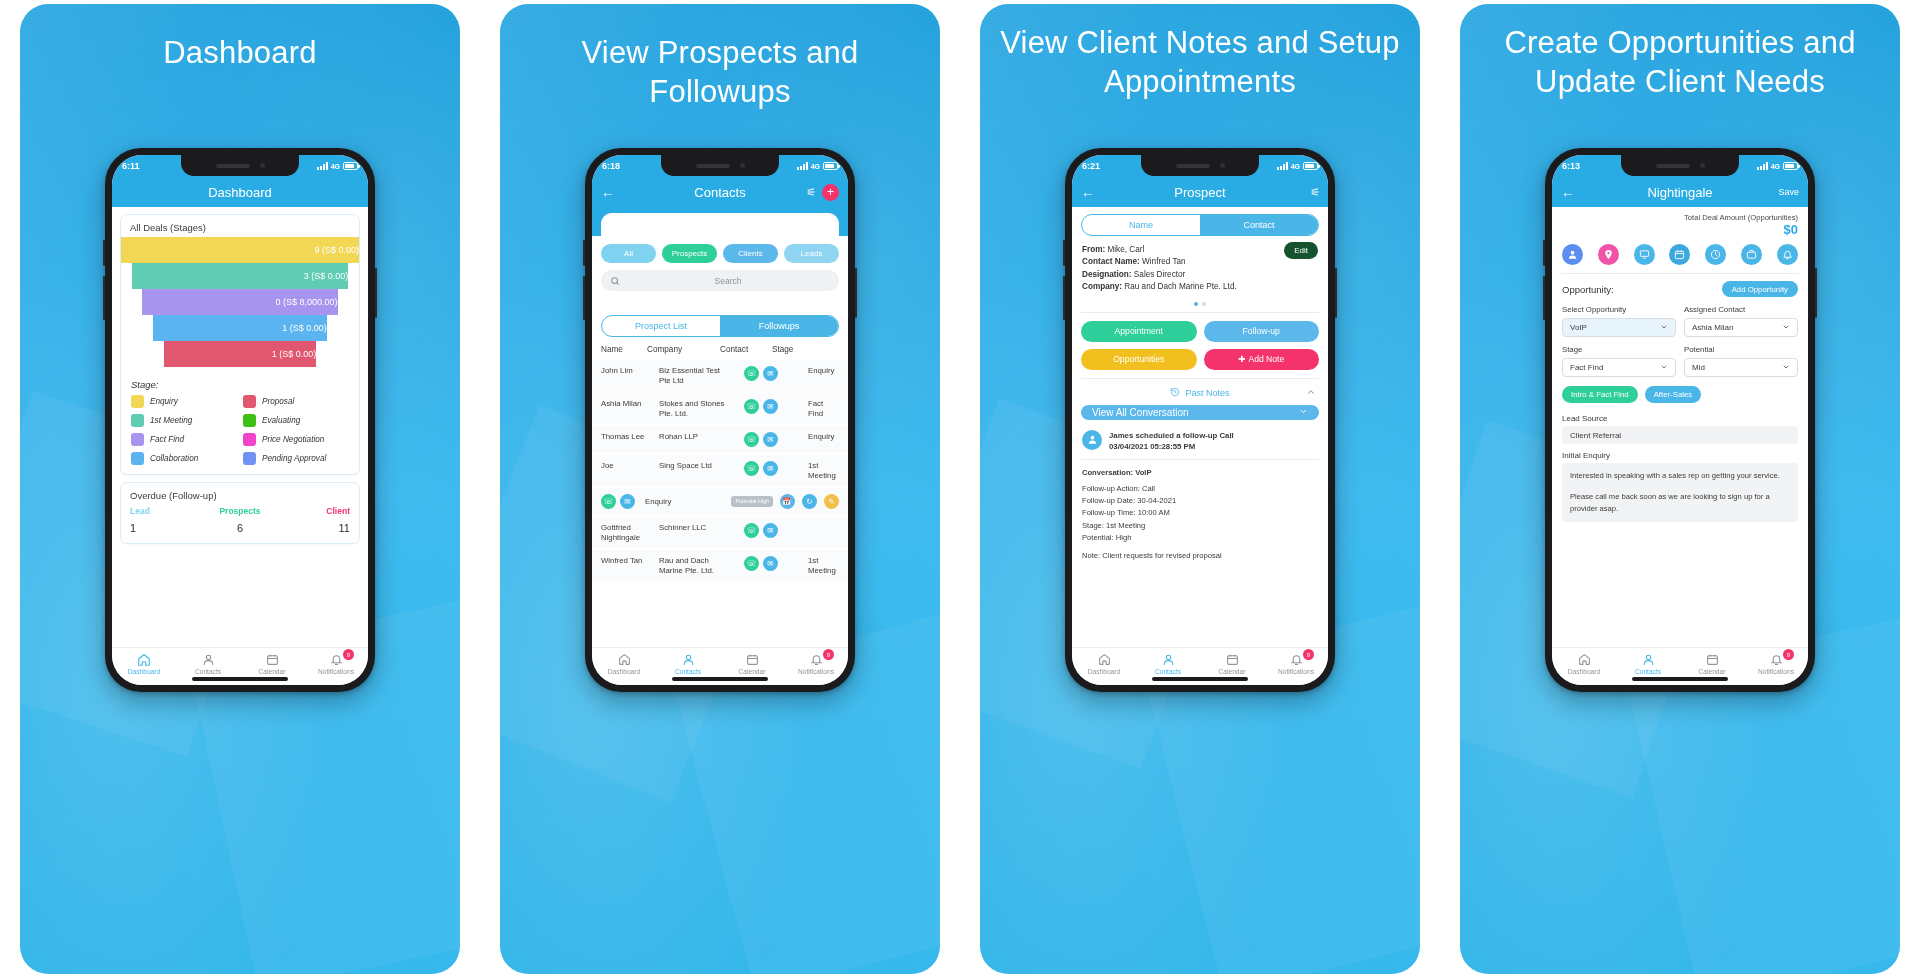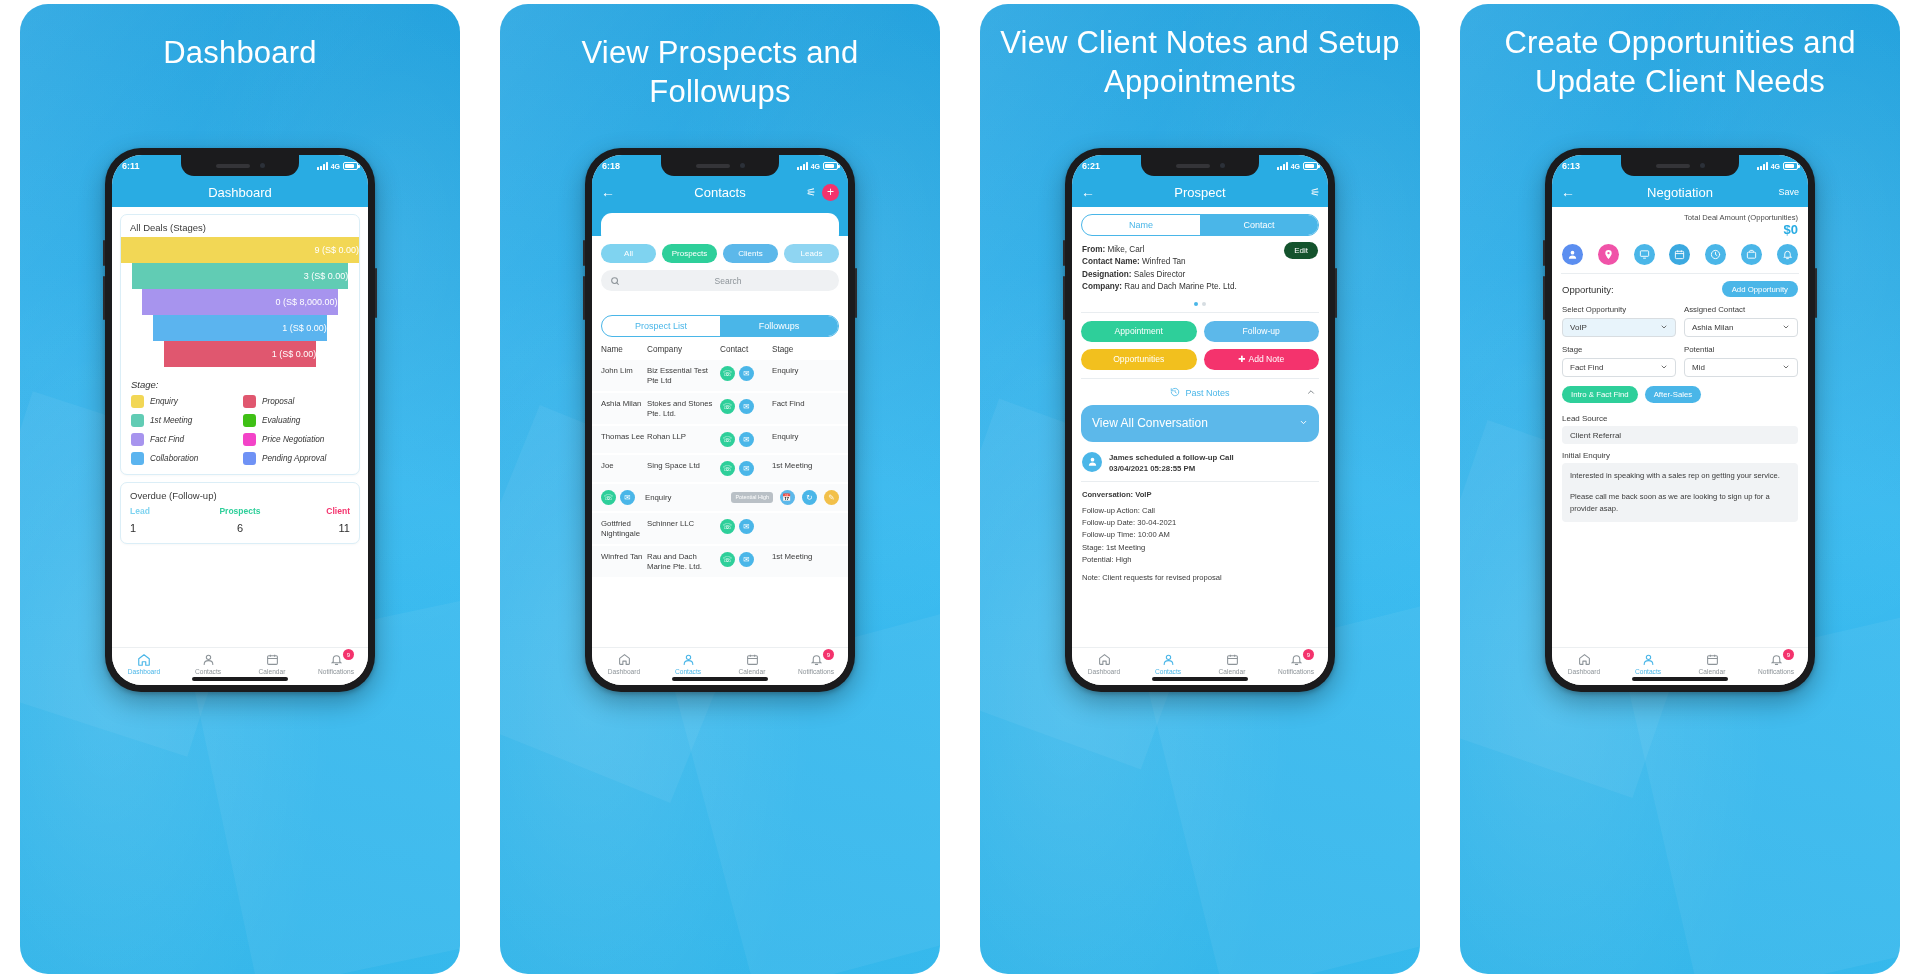--- a/index.html
+++ b/index.html
@@ -232,21 +232,21 @@
   .search-ph { font-size:8.5px; color:#8d9499; flex:1; text-align:center; }
   .segmented {
     margin: 24px 9px 0; border:1px solid #4ab6e8; border-radius:13px;
     display:flex; overflow:hidden; height:22px;
   }
   .seg { flex:1; display:flex;align-items:center;justify-content:center;
     font-size:9px; color:#4ab6e8; }
   .seg.active { background:#4ab6e8; color:#fff; }
   .tbl-head { display:flex; padding: 8px 9px 5px; font-size:8.2px; color:#3a3a3a; }
   .tbl-row { display:flex; padding: 6px 9px; font-size:7.8px; color:#3a3a3a;
-    background:#fafbfc; border-bottom:2px solid #fff; align-items:flex-start; }
+    background:#fafbfc; border-bottom:2px solid #fff; align-items:flex-start;gap:12px; }
   .c-name { width:46px; flex:0 0 46px; line-height:1.22; }
   .c-comp { width:73px; flex:0 0 73px; line-height:1.22; }
   .c-cont { width:52px; flex:0 0 52px; display:flex; gap:4px; }
   .c-stage { flex:1; line-height:1.22; }
   .rnd {
     width:15px;height:15px;border-radius:50%;
     display:flex;align-items:center;justify-content:center;
     font-size:7.5px; color:#fff; flex:0 0 15px;
   }
   .exp-row { display:flex; padding:6px 9px; align-items:center; gap:4px;
@@ -273,23 +273,23 @@
     border-radius:12px; height:21px; color:#fff;
     display:flex;align-items:center;justify-content:center;
     font-size:8.6px;
   }
   .past-notes {
     display:flex;align-items:center;justify-content:center;gap:5px;
     font-size:9px;color:#4ab6e8; padding:8px 0 6px; position:relative;
   }
   .chev-up { position:absolute; right:12px; color:#6b7278; font-size:9px; }
   .viewall {
-    margin:0 9px; background:#5cb8ea; border-radius:12px; height:37px;
+    margin:0 9px; background:#5cb8ea; border-radius:12px; height:15px;
     display:flex;align-items:center;justify-content:space-between;
-    padding:0 11px; color:#fff; font-size:12px;
+    padding:0 11px; color:#fff; font-size:10px;
   }
   .note-head { display:flex; gap:7px; padding: 10px 10px 7px; align-items:flex-start; }
   .avatar-c { width:20px;height:20px;border-radius:50%;background:#4ab6e8;
     display:flex;align-items:center;justify-content:center;color:#fff;font-size:10px;flex:0 0 20px; }
   .note-title { font-size:7.8px; color:#3a3a3a; line-height:1.45;font-weight:bold; }
   .note-body { padding: 7px 10px 4px; font-size:7.6px; color:#3a3a3a; line-height:1.62; }
   .note-body .ttl { font-weight:700; margin-bottom:3px; display:block; }
 
   
   .deal-head { text-align:right; padding: 6px 10px 2px; }
@@ -887,21 +887,21 @@
             </span>
         </span>
       </div>
       <div class="appbar">
         <span class="ic backarrow">←</span>
         <span class="ic hamb">
             <span></span>
             <span></span>
             <span></span>
           </span>
-        <span class="title">Negotiation</span>
+        <span class="title">Nightingale</span>
         <span class="appbar-right">
           <span class="save-txt">Save</span>
         </span>
       </div>
 
       <div class="body-area">
         <div class="deal-head">
           <div class="deal-lbl">Total Deal Amount (Opportunities)</div>
           <div class="deal-amt">$0</div>
         </div>

